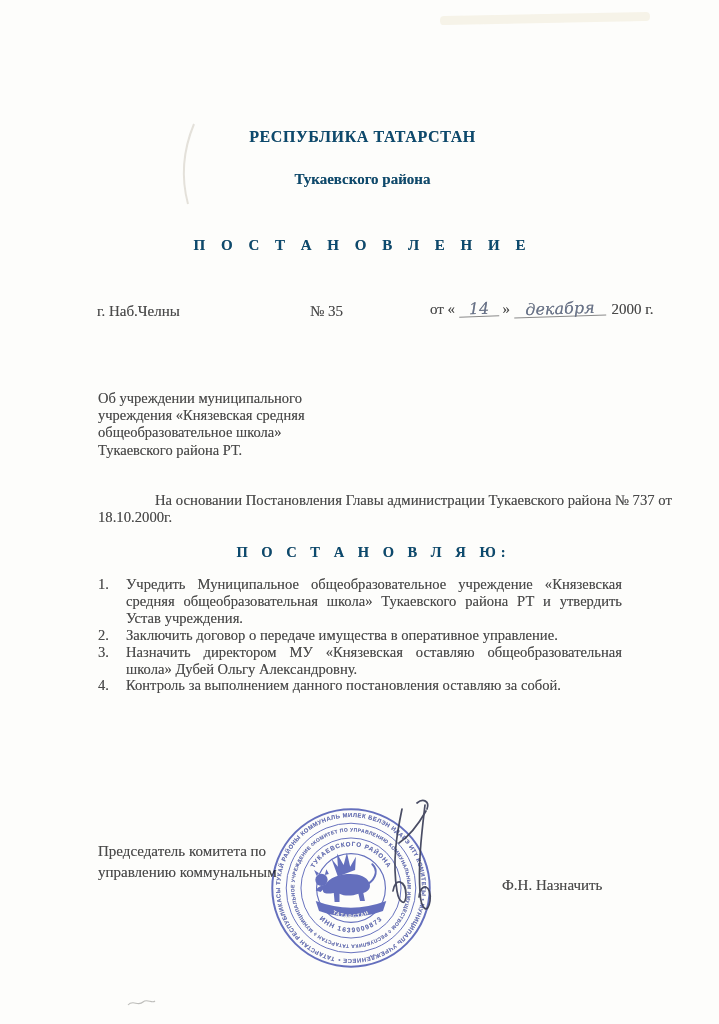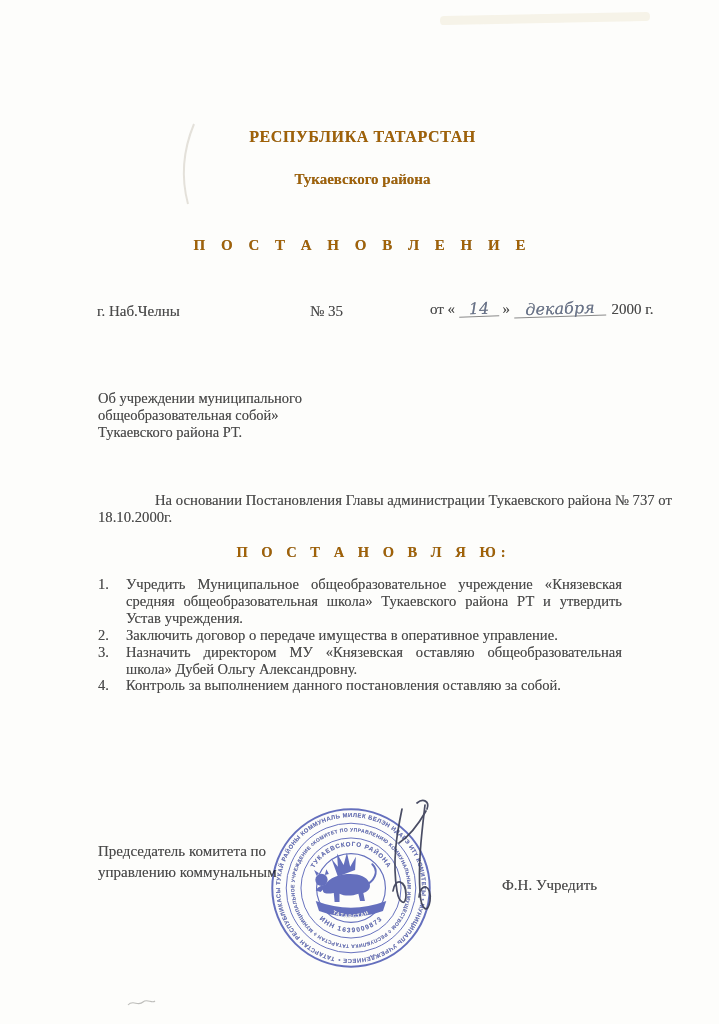--- a/index.html
+++ b/index.html
@@ -3,21 +3,21 @@
 <meta charset="utf-8">
 <style>
   html,body{margin:0;padding:0;background:#e9e7e2;}
   .page{
     position:relative; width:719px; height:1024px; margin:0 auto;
     background:#fdfdfb; overflow:hidden;
     font-family:"Liberation Serif", serif; color:#4a4a4a;
   }
   .abs{position:absolute;}
   .centered{left:0; right:0; text-align:center; padding-left:6px;}
-  .bold{font-weight:bold; color:#a16207;}
+  .bold{font-weight:bold; color:#0c4a6e;}
   .republic{top:128px; font-size:16px; letter-spacing:.6px;}
   .committee{top:170px; font-size:15px; line-height:19px;}
   .doctype{top:237px; font-size:15px; letter-spacing:6px;}
   .meta-city{left:97px; top:303px; font-size:15px;}
   .meta-num{left:310px; top:303px; font-size:15px;}
   .meta-date{left:430px; top:301px; font-size:15px; white-space:nowrap;}
   .blank{
     display:inline-block; border-bottom:1px solid #8a8a8a; text-align:center;
     font-family:"DejaVu Serif", serif; font-style:italic; color:#68738a;
     font-size:16px; line-height:14px; transform:rotate(-2deg); vertical-align:baseline;
@@ -74,21 +74,22 @@
     <span>от</span>
     <span>«</span>
     <span class="blank day">14</span>
     <span>»</span>
     <span class="blank month">декабря</span>
     <span>2000 г.</span>
   </div>
 
   <div class="abs subject">
     <div>Об учреждении муниципального</div>
-    <div>общеобразовательная собой»</div>
+    <div>учреждения «Князевская средняя</div>
+    <div>общеобразовательное школа»</div>
     <div>Тукаевского района РТ.</div>
   </div>
 
   <div class="abs basis">
     <div class="l1">На основании Постановления Главы администрации Тукаевского района № 737 от</div>
     <div>18.10.2000г.</div>
   </div>
 
   <div class="abs centered resolve bold">П О С Т А Н О В Л Я Ю:</div>
 
@@ -109,21 +110,21 @@
       <span class="li-num">4.</span>
       <span class="li-text">Контроль за выполнением данного постановления оставляю за собой.</span>
     </div>
   </div>
 
   <div class="abs sig-title">
     <div>Председатель комитета по</div>
     <div>управлению коммунальным</div>
   </div>
 
-  <div class="abs sig-name">Ф.Н. Учредить</div>
+  <div class="abs sig-name">Ф.Н. Назначить</div>
 
   <svg class="abs seal-svg" width="164" height="164" viewBox="0 0 200 200">
     <defs>
       <path id="arcOuter" d="M 100,13.5 A 86.5,86.5 0 1 1 99.99,13.5"></path>
       <path id="arcMiddle" d="M 100,31 A 69,69 0 1 1 99.99,31"></path>
       <path id="arcInnerTop" d="M 49,100 A 51,51 0 0 1 151,100"></path>
       <path id="arcInnerBottom" d="M 46,100 A 54,54 0 0 0 154,100"></path>
       <path id="arcBanner" d="M 62,118 A 48,48 0 0 0 138,118"></path>
     </defs>
     <g class="seal-ink" stroke="none" fill="#4a57b5">

